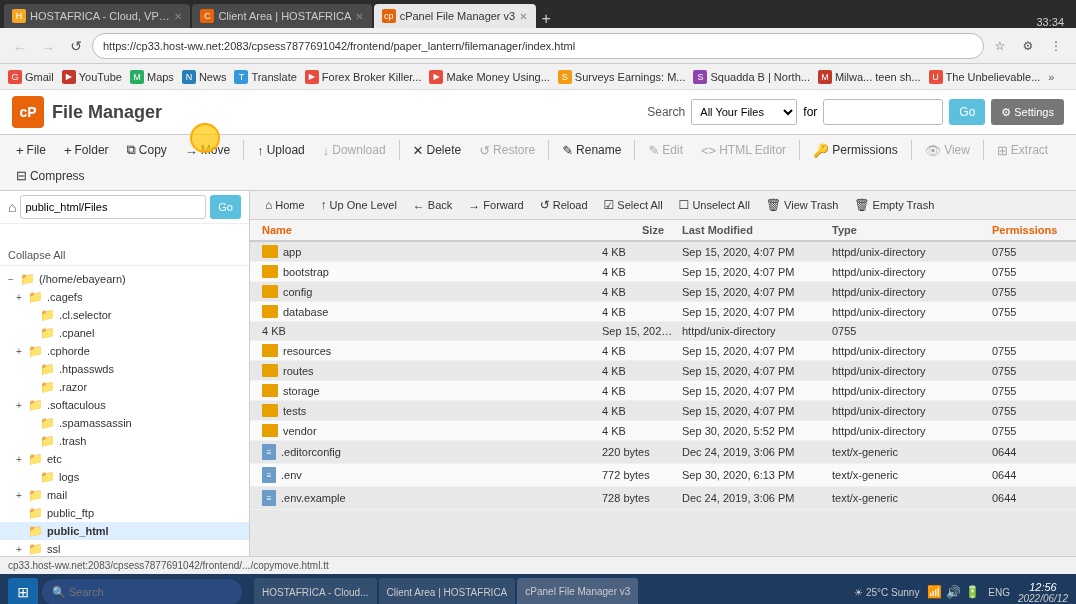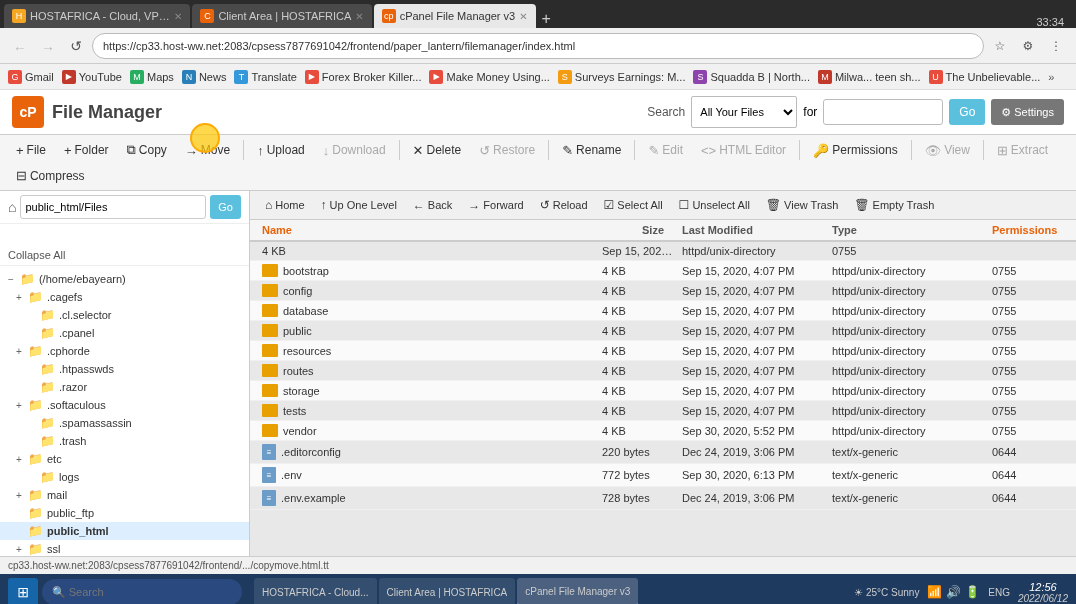--- a/index.html
+++ b/index.html
@@ -40,21 +40,21 @@
     .bk-more { color: #555; font-size: 11px; }
 
     
     .cpanel-wrapper { background: #e8e8e8; height: 466px; display: flex; flex-direction: column; }
     .cpanel-header { background: #fff; border-bottom: 1px solid #ccc; padding: 6px 12px; display: flex; align-items: center; justify-content: space-between; }
     .cpanel-logo { display: flex; align-items: center; gap: 8px; }
     .cpanel-logo-icon { width: 32px; height: 32px; background: #e8630a; border-radius: 4px; display: flex; align-items: center; justify-content: center; color: white; font-weight: bold; font-size: 14px; }
     .cpanel-logo-text { font-size: 18px; font-weight: bold; color: #444; }
     .cpanel-search { display: flex; align-items: center; gap: 6px; }
     .cpanel-search label { font-size: 12px; color: #555; }
-    .cpanel-search-dropdown { height: 32px; border: 1px solid #bbb; border-radius: 2px; font-size: 11px; padding: 0 4px; background: white; }
+    .cpanel-search-dropdown { height: 26px; border: 1px solid #bbb; border-radius: 2px; font-size: 11px; padding: 0 4px; background: white; }
     .cpanel-search-input { height: 26px; border: 1px solid #bbb; border-radius: 3px; padding: 0 6px; font-size: 11px; width: 120px; }
     .cpanel-go-btn { height: 26px; padding: 0 10px; background: #5bc0de; border: none; border-radius: 3px; color: white; font-size: 12px; cursor: pointer; }
     .cpanel-settings-btn { height: 26px; padding: 12px 10px; background: #777; border: none; border-radius: 3px; color: white; font-size: 11px; cursor: pointer; display: flex; align-items: center; gap: 4px; }
 
     
     .fm-toolbar { background: #f5f5f5; border-bottom: 1px solid #ccc; padding: 4px 8px; display: flex; flex-wrap: wrap; align-items: center; gap: 2px; }
     .toolbar-btn { display: flex; align-items: center; gap: 3px; padding: 3px 8px; font-size: 12px; color: #333; cursor: pointer; border: none; background: none; border-radius: 3px; }
     .toolbar-btn .tb-icon { font-size: 13px; }
     .toolbar-sep { width: 1px; height: 20px; background: #ccc; margin: 0 3px; }
 
@@ -445,20 +445,24 @@
           <div style="color:#e8630a;cursor:pointer;">Name</div>
           <div style="cursor:pointer;margin-left:40px;">Size</div>
           <div style="cursor:pointer;">Last Modified</div>
           <div style="cursor:pointer;">Type</div>
           <div style="color:#e8630a;cursor:pointer;">Permissions</div>
         </div>
 
         <div class="fm-table-body">
 
         <div class="fm-row">
+    <div class="file-name-cell">
+      <span style="display:inline-block;width:16px;height:13px;background:#e8a000;border-radius:1px;position:relative;flex-shrink:0;"></span>
+      <span>app</span>
+    </div>
     <div>4 KB</div>
     <div>Sep 15, 2020, 4:07 PM</div>
     <div>httpd/unix-directory</div>
     <div>0755</div>
   </div>
             <div class="fm-row">
     <div class="file-name-cell">
       <span style="display:inline-block;width:16px;height:13px;background:#e8a000;border-radius:1px;position:relative;flex-shrink:0;"></span>
       <span>bootstrap</span>
     </div>
@@ -481,24 +485,20 @@
     <div class="file-name-cell">
       <span style="display:inline-block;width:16px;height:13px;background:#e8a000;border-radius:1px;position:relative;flex-shrink:0;"></span>
       <span>database</span>
     </div>
     <div>4 KB</div>
     <div>Sep 15, 2020, 4:07 PM</div>
     <div>httpd/unix-directory</div>
     <div>0755</div>
   </div>
             <div class="fm-row">
-    <div class="file-name-cell">
-      <span style="display:inline-block;width:16px;height:13px;background:#e8a000;border-radius:1px;position:relative;flex-shrink:0;"></span>
-      <span>public</span>
-    </div>
     <div>4 KB</div>
     <div>Sep 15, 2020, 4:07 PM</div>
     <div>httpd/unix-directory</div>
     <div>0755</div>
   </div>
             <div class="fm-row">
     <div class="file-name-cell">
       <span style="display:inline-block;width:16px;height:13px;background:#e8a000;border-radius:1px;position:relative;flex-shrink:0;"></span>
       <span>resources</span>
     </div>

